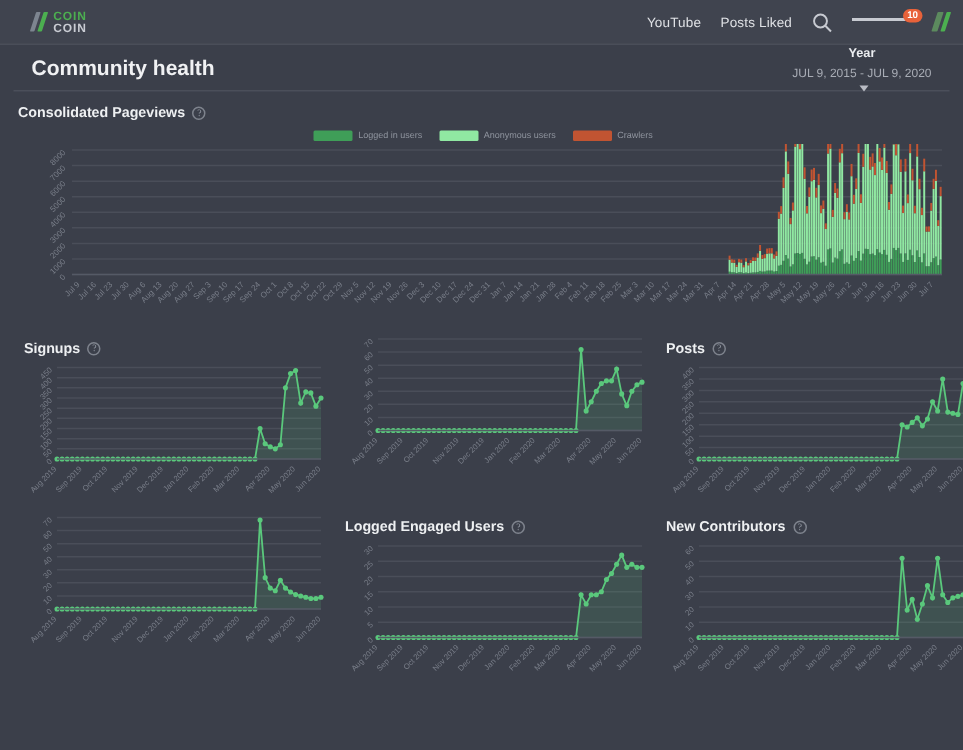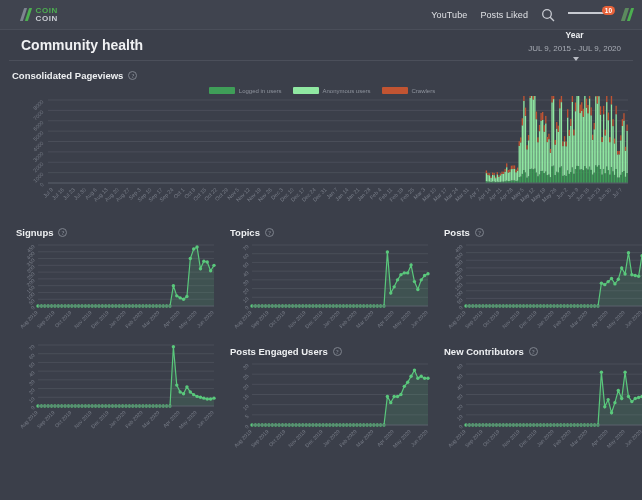--- a/index.html
+++ b/index.html
@@ -593,24 +593,20 @@
           <text x="114" y="73" fill="#797e89" font-size="5.2" text-anchor="end" transform="rotate(-45 114 73)" font-family="&quot;Liberation Sans&quot;, sans-serif">Jan 2020</text>
           <text x="130.9230769230769" y="73" fill="#797e89" font-size="5.2" text-anchor="end" transform="rotate(-45 130.9230769230769 73)" font-family="&quot;Liberation Sans&quot;, sans-serif">Feb 2020</text>
           <text x="147.84615384615384" y="73" fill="#797e89" font-size="5.2" text-anchor="end" transform="rotate(-45 147.84615384615384 73)" font-family="&quot;Liberation Sans&quot;, sans-serif">Mar 2020</text>
           <text x="168.15384615384616" y="73" fill="#797e89" font-size="5.2" text-anchor="end" transform="rotate(-45 168.15384615384616 73)" font-family="&quot;Liberation Sans&quot;, sans-serif">Apr 2020</text>
           <text x="185.07692307692307" y="73" fill="#797e89" font-size="5.2" text-anchor="end" transform="rotate(-45 185.07692307692307 73)" font-family="&quot;Liberation Sans&quot;, sans-serif">May 2020</text>
           <text x="202" y="73" fill="#797e89" font-size="5.2" text-anchor="end" transform="rotate(-45 202 73)" font-family="&quot;Liberation Sans&quot;, sans-serif">Jun 2020</text>
         </svg>
     </div>
   </div>
   <div class="cell">
-    <div class="sec-head">
-      <span class="sec-title">Topics</span>
-      <span class="qmark">?</span>
-    </div>
     <div class="chart-wrap">
       <svg class="mini" width="206" height="100">
           <line x1="26" y1="66" x2="202" y2="66" stroke="#4a4e59" stroke-width="1"></line>
           <text x="23" y="68" fill="#797e89" font-size="5.2" text-anchor="end" transform="rotate(-45 23 68)" font-family="&quot;Liberation Sans&quot;, sans-serif">0</text>
           <line x1="26" y1="57.285714285714285" x2="202" y2="57.285714285714285" stroke="#4a4e59" stroke-width="1"></line>
           <text x="23" y="59.285714285714285" fill="#797e89" font-size="5.2" text-anchor="end" transform="rotate(-45 23 59.285714285714285)" font-family="&quot;Liberation Sans&quot;, sans-serif">10</text>
           <line x1="26" y1="48.57142857142857" x2="202" y2="48.57142857142857" stroke="#4a4e59" stroke-width="1"></line>
           <text x="23" y="50.57142857142857" fill="#797e89" font-size="5.2" text-anchor="end" transform="rotate(-45 23 50.57142857142857)" font-family="&quot;Liberation Sans&quot;, sans-serif">20</text>
           <line x1="26" y1="39.85714285714286" x2="202" y2="39.85714285714286" stroke="#4a4e59" stroke-width="1"></line>
           <text x="23" y="41.85714285714286" fill="#797e89" font-size="5.2" text-anchor="end" transform="rotate(-45 23 41.85714285714286)" font-family="&quot;Liberation Sans&quot;, sans-serif">30</text>
@@ -874,21 +870,21 @@
           <text x="130.9230769230769" y="73" fill="#797e89" font-size="5.2" text-anchor="end" transform="rotate(-45 130.9230769230769 73)" font-family="&quot;Liberation Sans&quot;, sans-serif">Feb 2020</text>
           <text x="147.84615384615384" y="73" fill="#797e89" font-size="5.2" text-anchor="end" transform="rotate(-45 147.84615384615384 73)" font-family="&quot;Liberation Sans&quot;, sans-serif">Mar 2020</text>
           <text x="168.15384615384616" y="73" fill="#797e89" font-size="5.2" text-anchor="end" transform="rotate(-45 168.15384615384616 73)" font-family="&quot;Liberation Sans&quot;, sans-serif">Apr 2020</text>
           <text x="185.07692307692307" y="73" fill="#797e89" font-size="5.2" text-anchor="end" transform="rotate(-45 185.07692307692307 73)" font-family="&quot;Liberation Sans&quot;, sans-serif">May 2020</text>
           <text x="202" y="73" fill="#797e89" font-size="5.2" text-anchor="end" transform="rotate(-45 202 73)" font-family="&quot;Liberation Sans&quot;, sans-serif">Jun 2020</text>
         </svg>
     </div>
   </div>
   <div class="cell">
     <div class="sec-head">
-      <span class="sec-title">Posts Engaged Users</span>
+      <span class="sec-title">Logged Engaged Users</span>
       <span class="qmark">?</span>
     </div>
     <div class="chart-wrap">
       <svg class="mini" width="206" height="100">
           <line x1="26" y1="66" x2="202" y2="66" stroke="#4a4e59" stroke-width="1"></line>
           <text x="23" y="68" fill="#797e89" font-size="5.2" text-anchor="end" transform="rotate(-45 23 68)" font-family="&quot;Liberation Sans&quot;, sans-serif">0</text>
           <line x1="26" y1="55.833333333333336" x2="202" y2="55.833333333333336" stroke="#4a4e59" stroke-width="1"></line>
           <text x="23" y="57.833333333333336" fill="#797e89" font-size="5.2" text-anchor="end" transform="rotate(-45 23 57.833333333333336)" font-family="&quot;Liberation Sans&quot;, sans-serif">5</text>
           <line x1="26" y1="45.66666666666667" x2="202" y2="45.66666666666667" stroke="#4a4e59" stroke-width="1"></line>
           <text x="23" y="47.66666666666667" fill="#797e89" font-size="5.2" text-anchor="end" transform="rotate(-45 23 47.66666666666667)" font-family="&quot;Liberation Sans&quot;, sans-serif">10</text>

